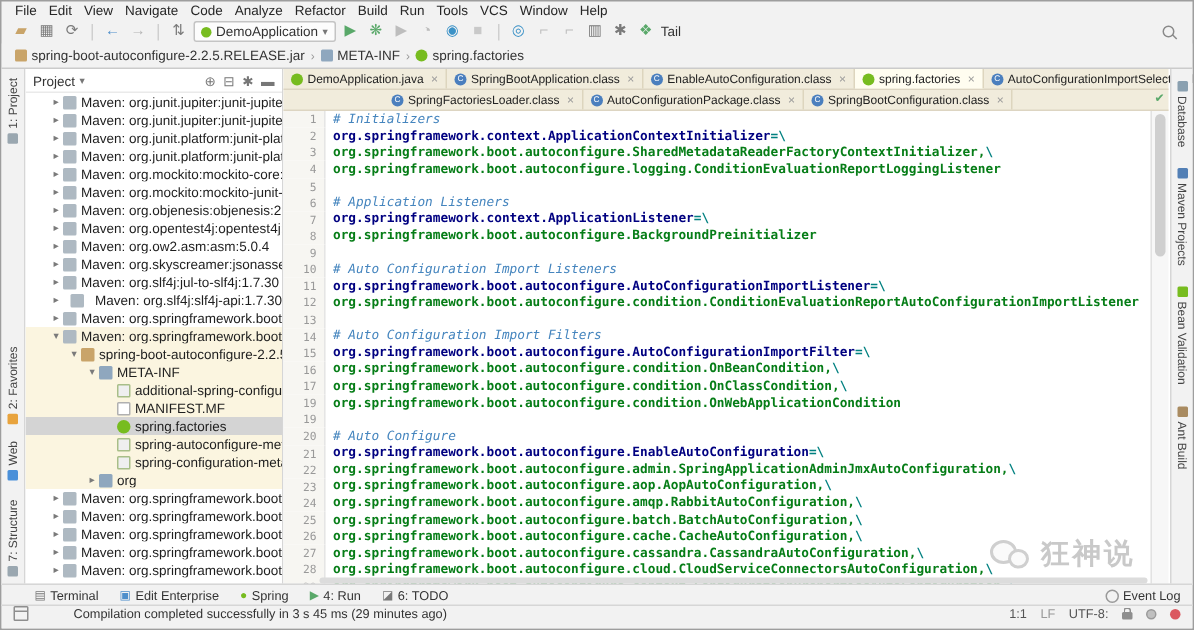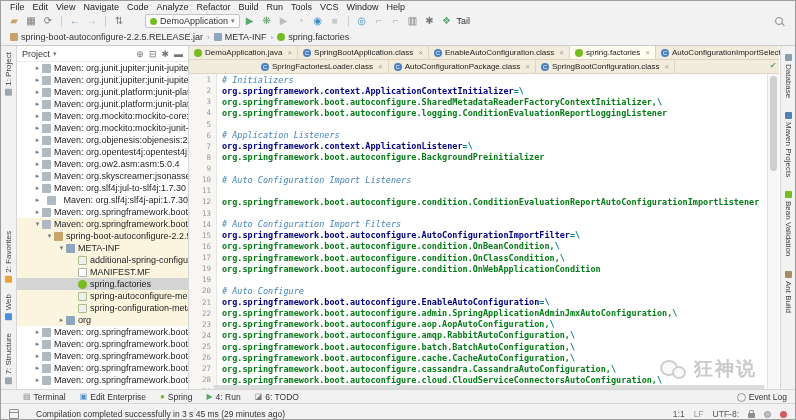--- a/index.html
+++ b/index.html
@@ -9,21 +9,21 @@
   
   .menubar{position:absolute;top:0;left:0;right:0;height:12px;display:flex;align-items:center;
            padding-left:5px;font-size:9px;color:#262626;}
   .menu-item{padding:0 4px;cursor:default;}
   
   .toolbar{position:absolute;top:12px;left:0;right:0;height:16px;display:flex;align-items:center;
            padding:0 6px;gap:3px;font-size:9px;color:#333;}
   .tbi{width:14px;height:13px;display:flex;align-items:center;justify-content:center;font-size:10px;line-height:1;flex:none;}
   .tbsep{width:1px;height:11px;background:#CFCFCF;margin:0 3px;flex:none;}
   .combo{display:flex;align-items:center;gap:3px;border:1px solid #C4C4C4;background:#FCFCFC;border-radius:2px;
-         height:12px;padding:0 4px;font-size:9px;flex:none;margin-left:16px;}
+         height:12px;padding:0 4px;font-size:9px;flex:none;}
   .leaf{width:7px;height:7px;border-radius:50%;background:#77BC1F;flex:none;}
   .caret{font-size:7px;color:#777;}
   .spacer{flex:1;}
   .mag{width:6px;height:6px;border:1.2px solid #8A8A8A;border-radius:50%;position:relative;margin-right:6px;}
   .mag::after{content:'';position:absolute;width:4px;height:1.2px;background:#8A8A8A;transform:rotate(45deg);right:-3px;bottom:-1px;}
   
   .crumbbar{position:absolute;top:28px;left:0;right:0;height:16px;border-bottom:1px solid #CBCBCB;background:#F2F2F2;
             display:flex;align-items:center;padding-left:6px;font-size:9px;color:#333;}
   .crumb{display:flex;align-items:center;gap:3px;padding:0 3px;}
   .crumbsep{color:#999;font-size:8px;padding:0 1px;}
@@ -92,21 +92,21 @@
   .wmlogo .b2{width:10px;height:9px;left:12px;top:8px;}
   
   .twbar{position:absolute;bottom:15px;left:0;right:0;height:14px;background:#F2F2F2;border-top:1px solid #D6D6D6;
          display:flex;align-items:center;font-size:8.5px;color:#333;padding-left:22px;gap:14px;}
   .twi{display:flex;align-items:center;gap:3px;}
   .twico{font-size:8px;line-height:1;}
   .eventlog{margin-left:auto;margin-right:8px;display:flex;align-items:center;gap:3px;}
   .balloon{width:7px;height:7px;border:1px solid #999;border-radius:50%;}
   
   .statusbar{position:absolute;bottom:0;left:0;right:0;height:15px;background:#F2F2F2;border-top:1px solid #D6D6D6;
-             display:flex;align-items:flex-end;font-size:8.5px;color:#333;padding:0 8px;gap:9px;}
+             display:flex;align-items:flex-start;font-size:8.5px;color:#333;padding:0 8px;gap:22px;}
   .sb-grid{width:8px;height:8px;border:1px solid #8E8E8E;border-radius:1px;position:relative;}
   .sb-grid::after{content:'';position:absolute;left:0;right:0;top:2px;height:1px;background:#8E8E8E;}
   .sbright{margin-left:auto;display:flex;align-items:center;gap:9px;color:#555;}
   .lock{width:7px;height:5px;background:#8E8E8E;border-radius:1px;position:relative;margin-top:3px;}
   .lock::before{content:'';position:absolute;top:-3px;left:1px;width:3px;height:3px;border:1px solid #8E8E8E;border-bottom:none;border-radius:2px 2px 0 0;}
   .hector{width:7px;height:7px;border-radius:50%;background:#C0C0C0;border:1px solid #9A9A9A;box-sizing:border-box;}
   .reddot{width:7px;height:7px;border-radius:50%;background:#DB5860;}
 </style>
 </head>
 <body>
@@ -430,20 +430,21 @@
           <div class="line">
             <span class="ln">9</span>
             <span class="lc"></span>
           </div>
           <div class="line">
             <span class="ln">10</span>
             <span class="lc"><span class="c"># Auto Configuration Import Listeners</span></span>
           </div>
           <div class="line">
             <span class="ln">11</span>
+            <span class="lc"><span class="k">org.springframework.boot.autoconfigure.AutoConfigurationImportListener</span><span class="s">=\</span></span>
           </div>
           <div class="line">
             <span class="ln">12</span>
             <span class="lc"><span class="v">org.springframework.boot.autoconfigure.condition.ConditionEvaluationReportAutoConfigurationImportListener</span></span>
           </div>
           <div class="line">
             <span class="ln">13</span>
             <span class="lc"></span>
           </div>
           <div class="line">

